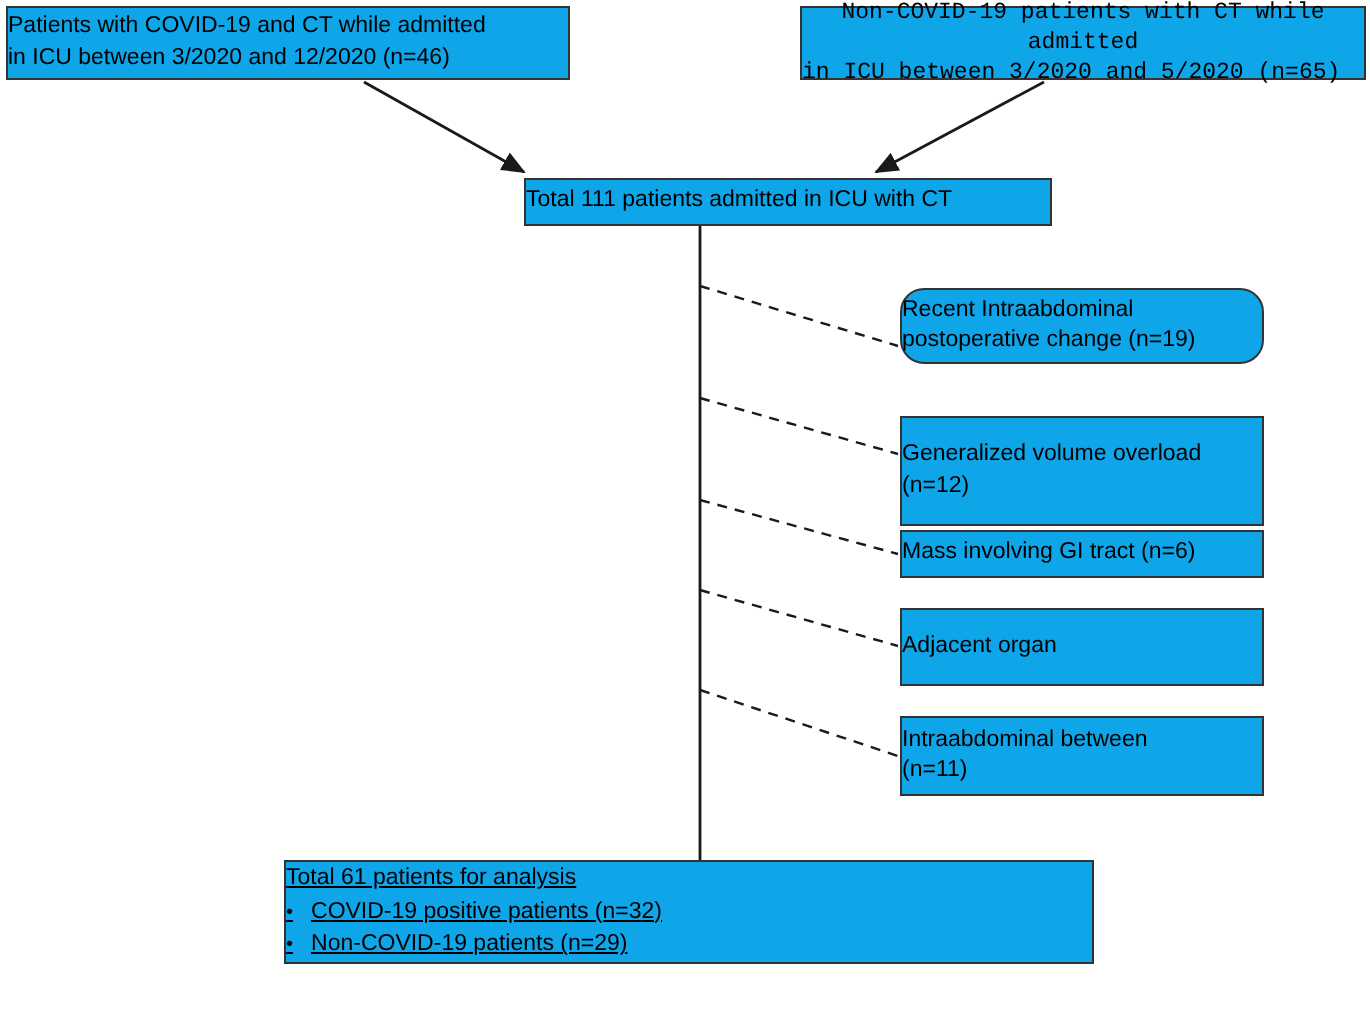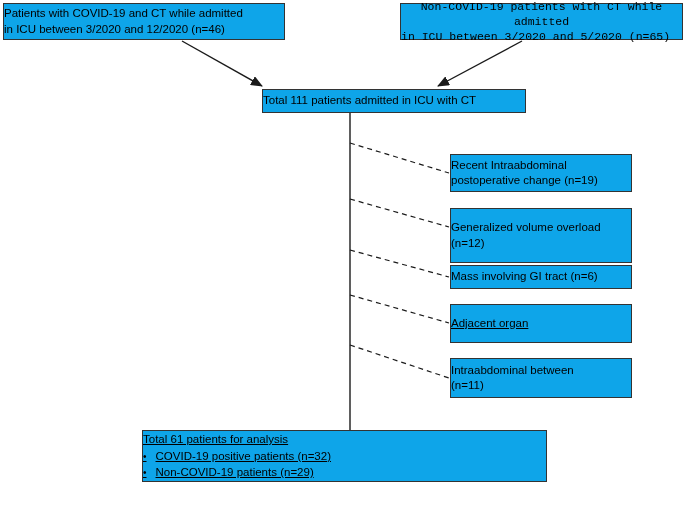--- a/index.html
+++ b/index.html
@@ -33,24 +33,24 @@
     justify-content: center;
     align-items: flex-start;
     text-align: center;
     font-size: 11.5px;
     line-height: 1.32;
   }
   .box-covid-source    { left: 3px;   top: 3px;   width: 282px; height: 37px; }
   .box-noncovid-source { left: 400px; top: 3px;   width: 283px; height: 37px; font-family: Liberation Mono, monospace; }
   .box-total           { left: 214px; top: 89px;  width: 264px; height: 24px; margin-left: 48px; }
   .box-excl            { left: 450px; width: 182px; }
-  .box-excl-1 { top: 154px; height: 38px; }
+  .box-excl-1 { top: 144px; height: 38px; border-radius: 12px; }
   .box-excl-2 { top: 208px; height: 55px; }
   .box-excl-3 { top: 265px; height: 24px; }
-  .box-excl-4 { top: 304px; height: 39px; text-decoration: underline; }
+  .box-excl-4 { top: 304px; height: 39px; }
   .box-excl-5 { top: 358px; height: 40px; }
   .box-final  { left: 142px; top: 430px; width: 405px; height: 52px; line-height: 1.45; text-decoration: underline; }
   .bullet-row {
     display: flex;
     flex-direction: row;
     align-items: baseline;
     justify-content: center;
     gap: 9px;
   }
   .bullet-glyph {

